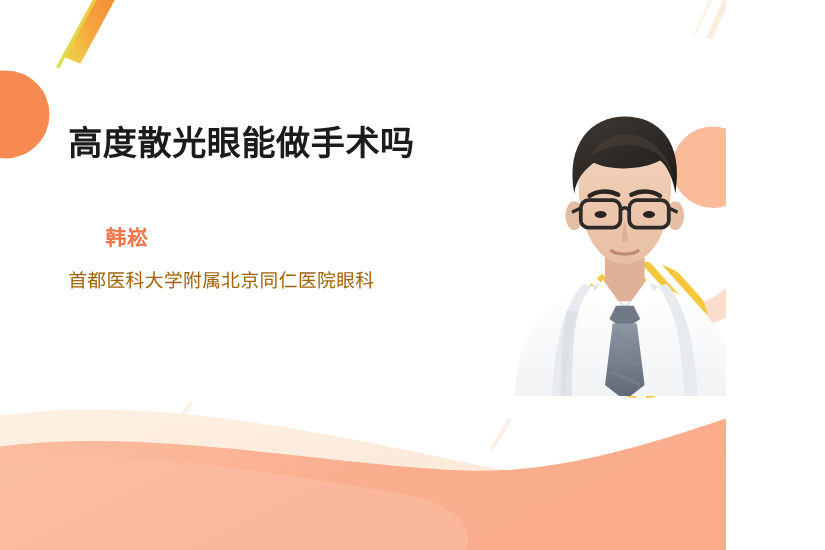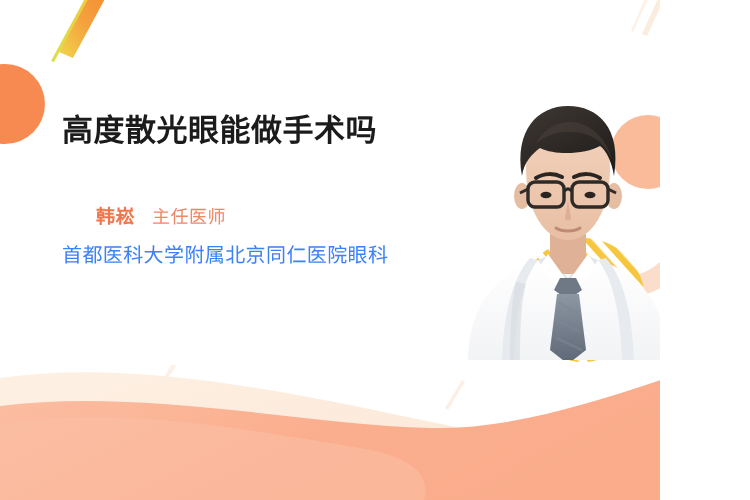--- a/index.html
+++ b/index.html
@@ -74,23 +74,23 @@
   .doctor-rank {
     font-size: 18px;
     font-weight: 400;
     color: #F08765;
     margin-left: 17px;
     letter-spacing: 0.5px;
   }
 
   .affiliation {
     margin-top: 14px;
-    font-size: 20px;
+    font-size: 17px;
     line-height: 26px;
-    color: #3b82f6;
+    color: #a16207;
     width: 330px;
     letter-spacing: 0.4px;
   }
 
   
   .portrait {
     position: absolute;
     left: 452px;
     top: 92px;
     width: 232px;
@@ -246,19 +246,18 @@
       <path d="M 116 108 L 113 126 C 113 129 119 129 119 126 Z" fill="#DDAF94"></path>
       <path d="M 104 136 C 110 140 122 140 128 136" stroke="#C08A72" stroke-width="3" fill="none" stroke-linecap="round"></path>
     </svg>
   </div>
 
   <div class="content">
     <h1 class="title">高度散光眼能做手术吗</h1>
 
     <div class="doctor-line">
       <span class="doctor-name">韩崧</span>
-      <span class="doctor-rank">主任医师</span>
     </div>
 
     <div class="affiliation">首都医科大学附属北京同仁医院眼科</div>
   </div>
 
 </div>
 
 </body></html>

